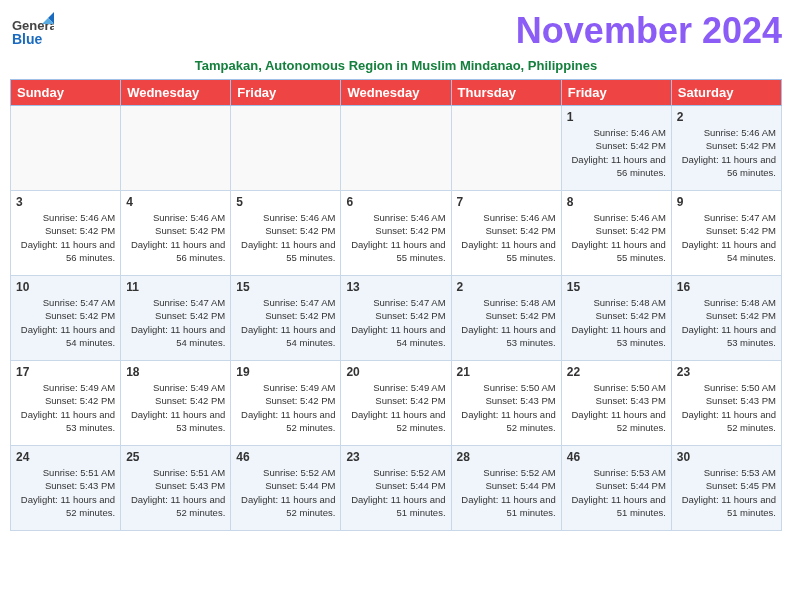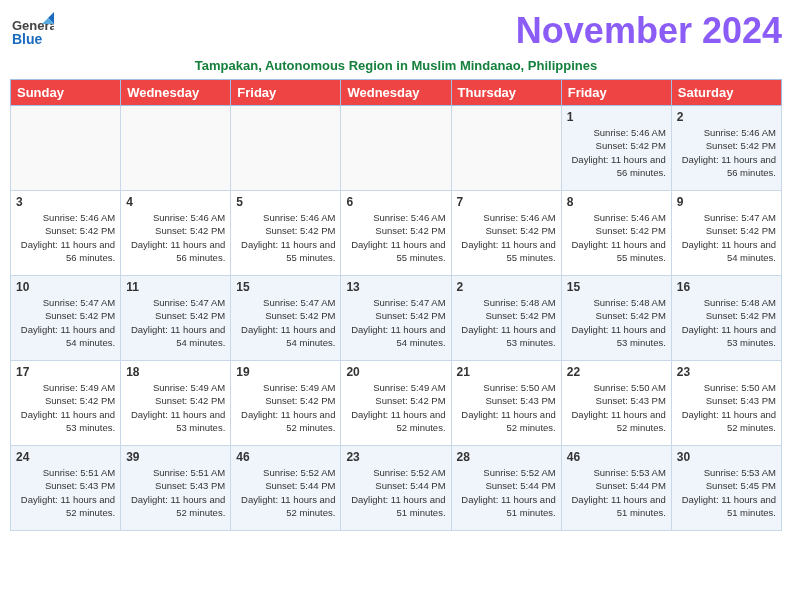--- a/index.html
+++ b/index.html
@@ -262,21 +262,21 @@
         </td>
       </tr>
       <tr>
         <td>
           <span class="day-num">24</span>
           <div class="day-info" style="white-space: pre-line;">Sunrise: 5:51 AM
 Sunset: 5:43 PM
 Daylight: 11 hours and 52 minutes.</div>
         </td>
         <td>
-          <span class="day-num">39</span>
+          <span class="day-num">25</span>
           <div class="day-info" style="white-space: pre-line;">Sunrise: 5:51 AM
 Sunset: 5:43 PM
 Daylight: 11 hours and 52 minutes.</div>
         </td>
         <td>
           <span class="day-num">46</span>
           <div class="day-info" style="white-space: pre-line;">Sunrise: 5:52 AM
 Sunset: 5:44 PM
 Daylight: 11 hours and 52 minutes.</div>
         </td>

